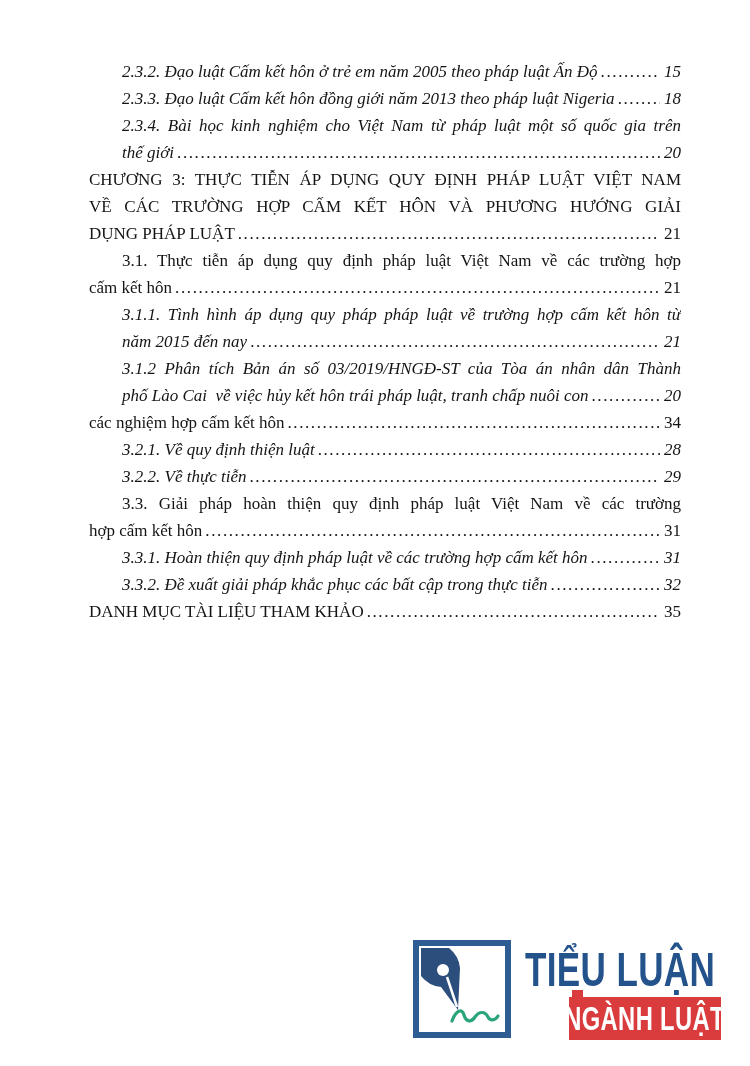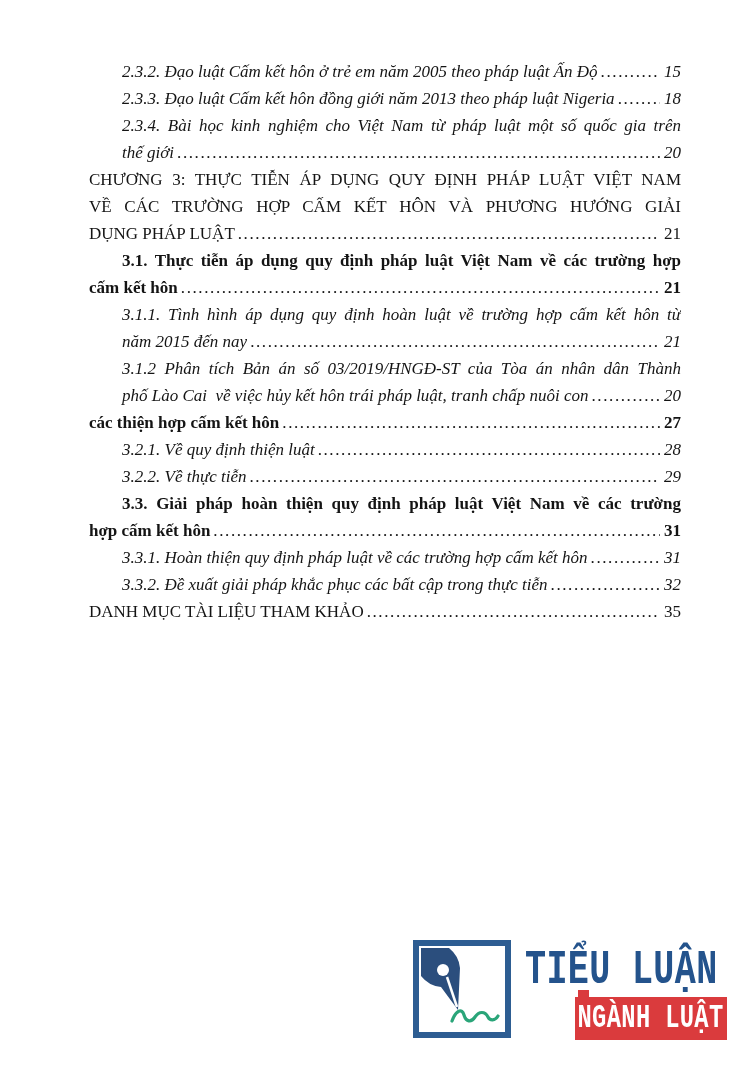--- a/index.html
+++ b/index.html
@@ -16,21 +16,21 @@
 
   
   .toc {
     position: absolute;
     left: 89px;
     top: 58px;
     width: 592px;
   }
   .toc-entry { font-size: 17px; line-height: 27px; }
   .toc-entry.chapter { font-weight: normal; }
-  .toc-entry.section { font-weight: bold; }
+  .toc-entry.section { font-weight: normal; }
   .toc-entry.subsection { font-style: italic; margin-left: 33px; }
 
   .toc-line.full {
     text-align: justify;
     text-align-last: justify;
     overflow: hidden;
     white-space: nowrap;
   }
   .toc-line.first-indent.full { text-indent: 33px; }
 
@@ -54,21 +54,21 @@
   }
   .pagenum { white-space: nowrap; padding-left: 2px; text-align: center; }
 
   
   .logo {
     position: absolute;
     left: 413px;
     top: 940px;
     width: 314px;
     height: 100px;
-    font-family: Liberation Mono, monospace;
+    font-family: Liberation Sans, sans-serif;
   }
   .logo-frame {
     position: absolute;
     left: 0; top: 0;
     width: 98px; height: 98px;
     border: 6px solid #2d5d92;
     box-sizing: border-box;
     background: #ffffff;
   }
   .logo-frame svg { display: block; width: 100%; height: 100%; }
@@ -80,21 +80,21 @@
     line-height: 46px;
     font-weight: bold;
     color: #24538c;
     white-space: nowrap;
     transform: scaleX(0.73);
     transform-origin: left top;
     letter-spacing: 0.5px;
   }
   .logo-badge {
     position: absolute;
-    right: 0;
+    right: 6px;
     top: 57px;
     width: 152px;
     height: 43px;
     background: #da3b3d;
     display: flex;
     align-items: center;
     justify-content: center;
   }
   .badge-notch {
     position: absolute;
@@ -153,40 +153,40 @@
       </div>
       <div class="toc-entry section">
         <div class="toc-line full first-indent">3.1. Thực tiễn áp dụng quy định pháp luật Việt Nam về các trường hợp</div>
         <div class="toc-line last">
           <span class="line-text">cấm kết hôn</span>
           <span class="dots"></span>
           <span class="pagenum">21</span>
         </div>
       </div>
       <div class="toc-entry subsection">
-        <div class="toc-line full">3.1.1. Tình hình áp dụng quy định hoàn luật về trường hợp cấm kết hôn từ</div>
+        <div class="toc-line full">3.1.1. Tình hình áp dụng quy pháp pháp luật về trường hợp cấm kết hôn từ</div>
         <div class="toc-line last">
           <span class="line-text">năm 2015 đến nay</span>
           <span class="dots"></span>
           <span class="pagenum">21</span>
         </div>
       </div>
       <div class="toc-entry subsection">
         <div class="toc-line full">3.1.2 Phân tích Bản án số 03/2019/HNGĐ-ST của Tòa án nhân dân Thành</div>
         <div class="toc-line last">
           <span class="line-text">phố Lào Cai  về việc hủy kết hôn trái pháp luật, tranh chấp nuôi con</span>
           <span class="dots"></span>
           <span class="pagenum">20</span>
         </div>
       </div>
       <div class="toc-entry section">
         <div class="toc-line last">
-          <span class="line-text">các thiện hợp cấm kết hôn</span>
-          <span class="dots"></span>
-          <span class="pagenum">27</span>
+          <span class="line-text">các nghiệm hợp cấm kết hôn</span>
+          <span class="dots"></span>
+          <span class="pagenum">34</span>
         </div>
       </div>
       <div class="toc-entry subsection">
         <div class="toc-line last">
           <span class="line-text">3.2.1. Về quy định thiện luật</span>
           <span class="dots"></span>
           <span class="pagenum">28</span>
         </div>
       </div>
       <div class="toc-entry subsection">

